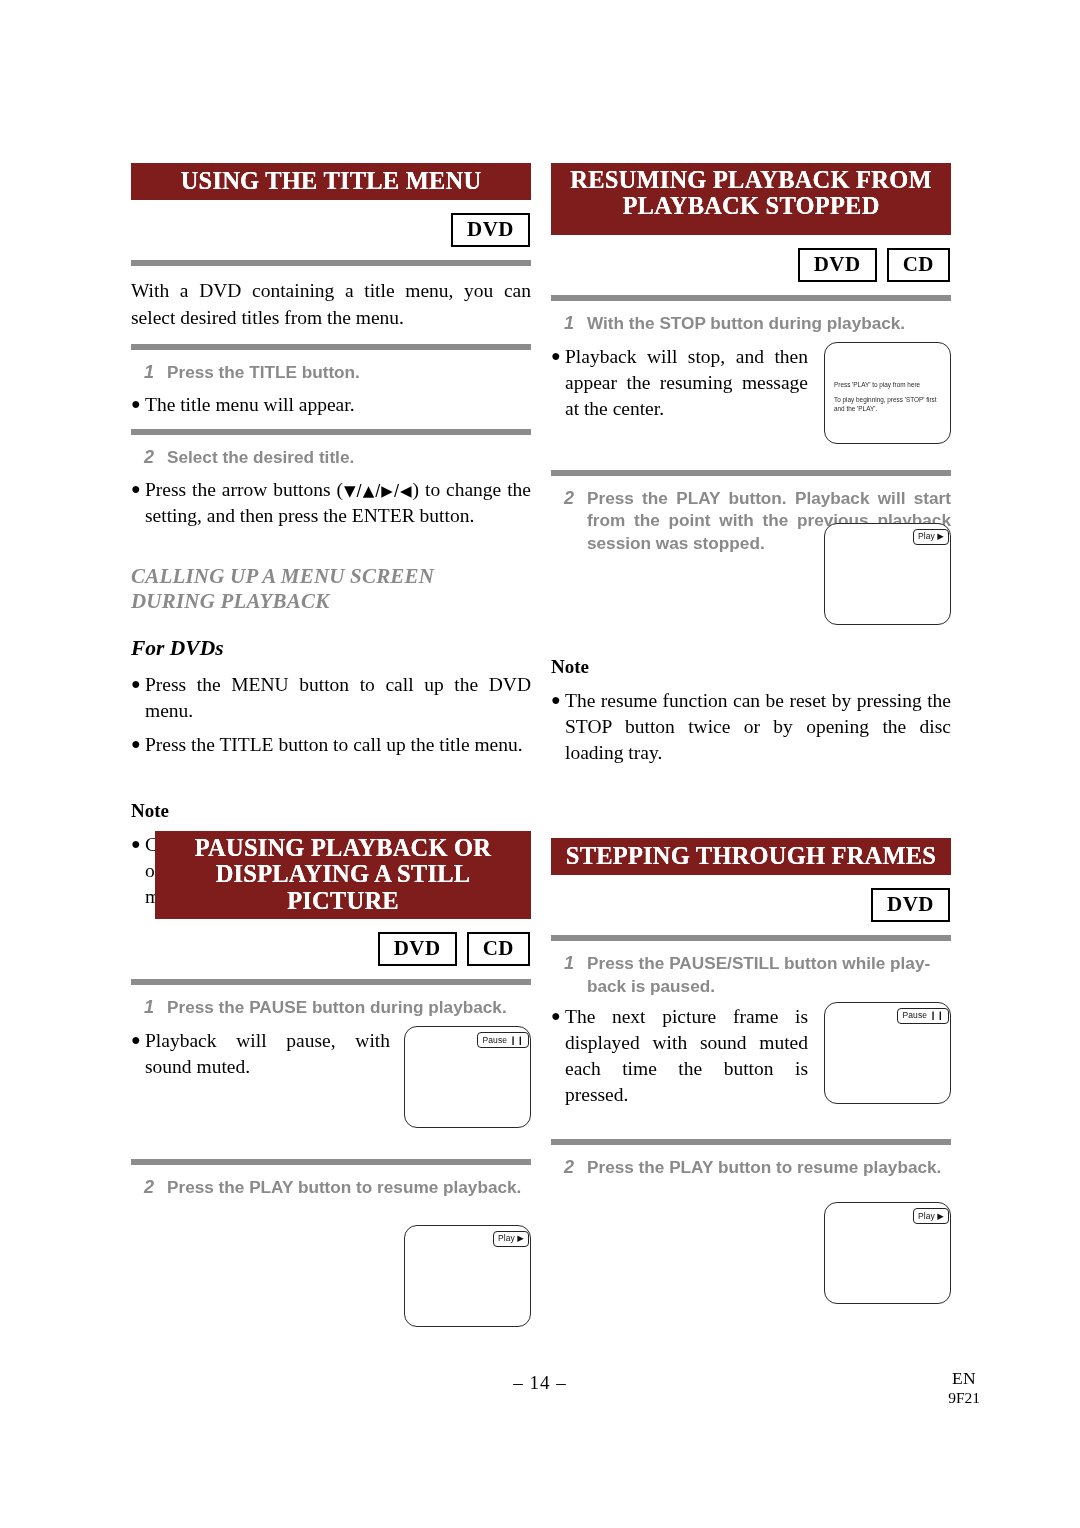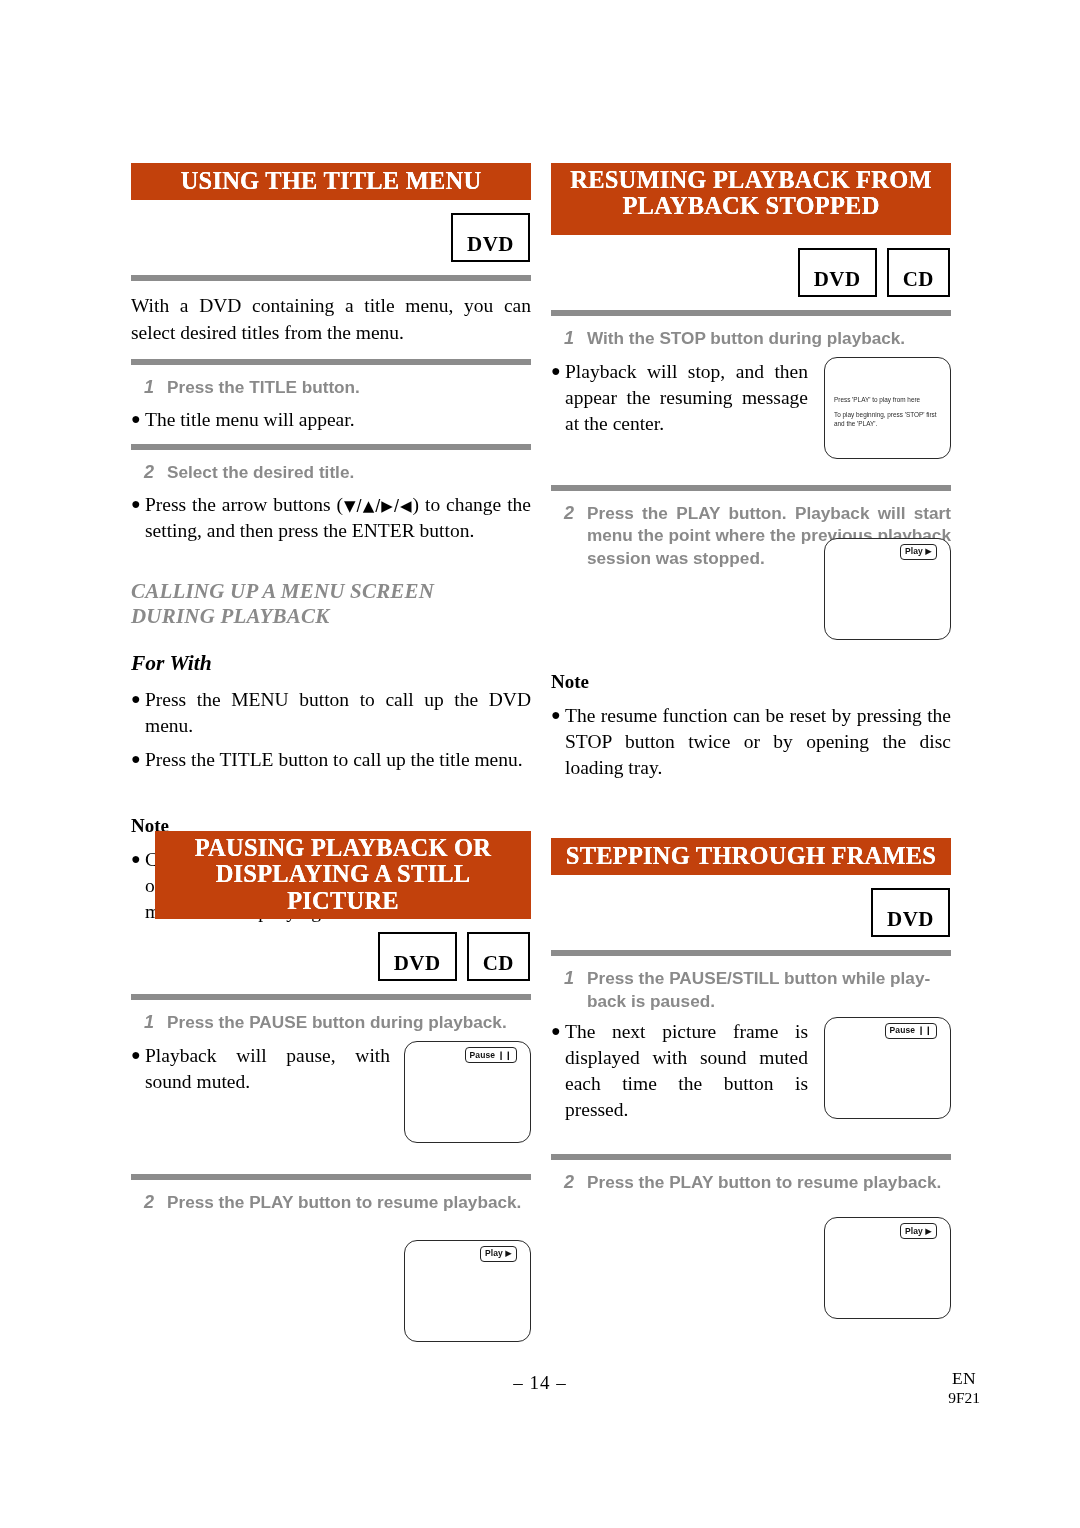--- a/index.html
+++ b/index.html
@@ -24,21 +24,21 @@
   
   .col {
     position: absolute;
     width: 400px;
   }
   .col-left  { left: 131px; }
   .col-right { left: 551px; }
 
   
   .banner {
-    background: #c2410c;
+    background: #7f1d1d;
     color: #ffffff;
     text-align: center;
     font-family: "Liberation Serif", "DejaVu Serif", serif;
     font-weight: bold;
     font-size: 24.5px;
     letter-spacing: 0.2px;
     line-height: 1.08;
     padding: 5px 6px 6px 6px;
     text-shadow: 0 0 0 #fff;
   }
@@ -52,21 +52,21 @@
     gap: 10px;
     margin-top: 13px;
     padding-right: 1px;
   }
   .badge {
     border: 2px solid #000;
     font-family: "Liberation Serif", "DejaVu Serif", serif;
     font-weight: bold;
     font-size: 21px;
     line-height: 1;
-    padding: 19px 14px 5px 14px;
+    padding: 4px 14px 5px 14px;
     letter-spacing: 0.5px;
     background: #fff;
     color: #000;
   }
 
   
   .rule {
     height: 6px;
     background: #8c8c8c;
     margin-top: 13px;
@@ -153,27 +153,27 @@
   .tv {
     position: relative;
     width: 127px;
     height: 102px;
     border: 1.6px solid #2a2a2a;
     border-radius: 13px;
     background: #fff;
   }
   .tv-badge {
     position: absolute;
-    top: 5px; right: 13px;
+    top: 5px; right: 1px;
     border: 1.2px solid #222;
     border-radius: 4px;
     background: #fff;
     font-family: "Liberation Sans", "DejaVu Sans", sans-serif;
     font-size: 8.5px;
-    font-weight: bold;
+    font-weight: normal;
     line-height: 1;
     padding: 2.5px 4px 3px 4px;
     white-space: nowrap;
     color: #111;
     letter-spacing: 0.1px;
   }
   .tv-msg {
     position: absolute;
     left: 9px; top: 37px;
     right: 7px;
@@ -249,21 +249,21 @@
     <div class="bullet j">
       <span class="dot">●</span>
       <span class="btext"><span>Press the arrow buttons (</span><span class="arrows">▼/▲/▶/◀</span><span>) to change the setting, and then press the ENTER button.</span></span>
     </div>
 
     <div class="subhead" style="margin-top:34px;">
       <div>CALLING UP A MENU SCREEN</div>
       <div>DURING PLAYBACK</div>
     </div>
 
-    <div class="subhead2" style="margin-top:21px;">For With</div>
+    <div class="subhead2" style="margin-top:21px;">For DVDs</div>
 
     <div class="bullet" style="margin-top:11px;">
       <span class="dot">●</span>
       <span class="btext">Press the MENU button to call up the DVD menu.</span>
     </div>
     <div class="bullet" style="margin-top:8px;">
       <span class="dot">●</span>
       <span class="btext">Press the TITLE button to call up the title menu.</span>
     </div>
 
@@ -357,21 +357,21 @@
         </div>
       </div>
     </div>
 
     <div class="rule" style="margin-top:26px;"></div>
 
     <div class="flowrow" style="margin-top:0;">
       <div class="txtcol">
         <div class="step">
           <span class="step-num">2</span>
-          <span class="step-text" style="text-align:justify;">Press the PLAY button. Playback will start menu the point where the previous playback session was stopped.</span>
+          <span class="step-text" style="text-align:justify;">Press the PLAY button. Playback will start from the point with the previous playback session was stopped.</span>
         </div>
       </div>
     </div>
 
     <div style="display:flex; justify-content:flex-end; margin-top:-32px;">
       <div class="tv">
         <span class="tv-badge">Play ▶</span>
       </div>
     </div>
 

